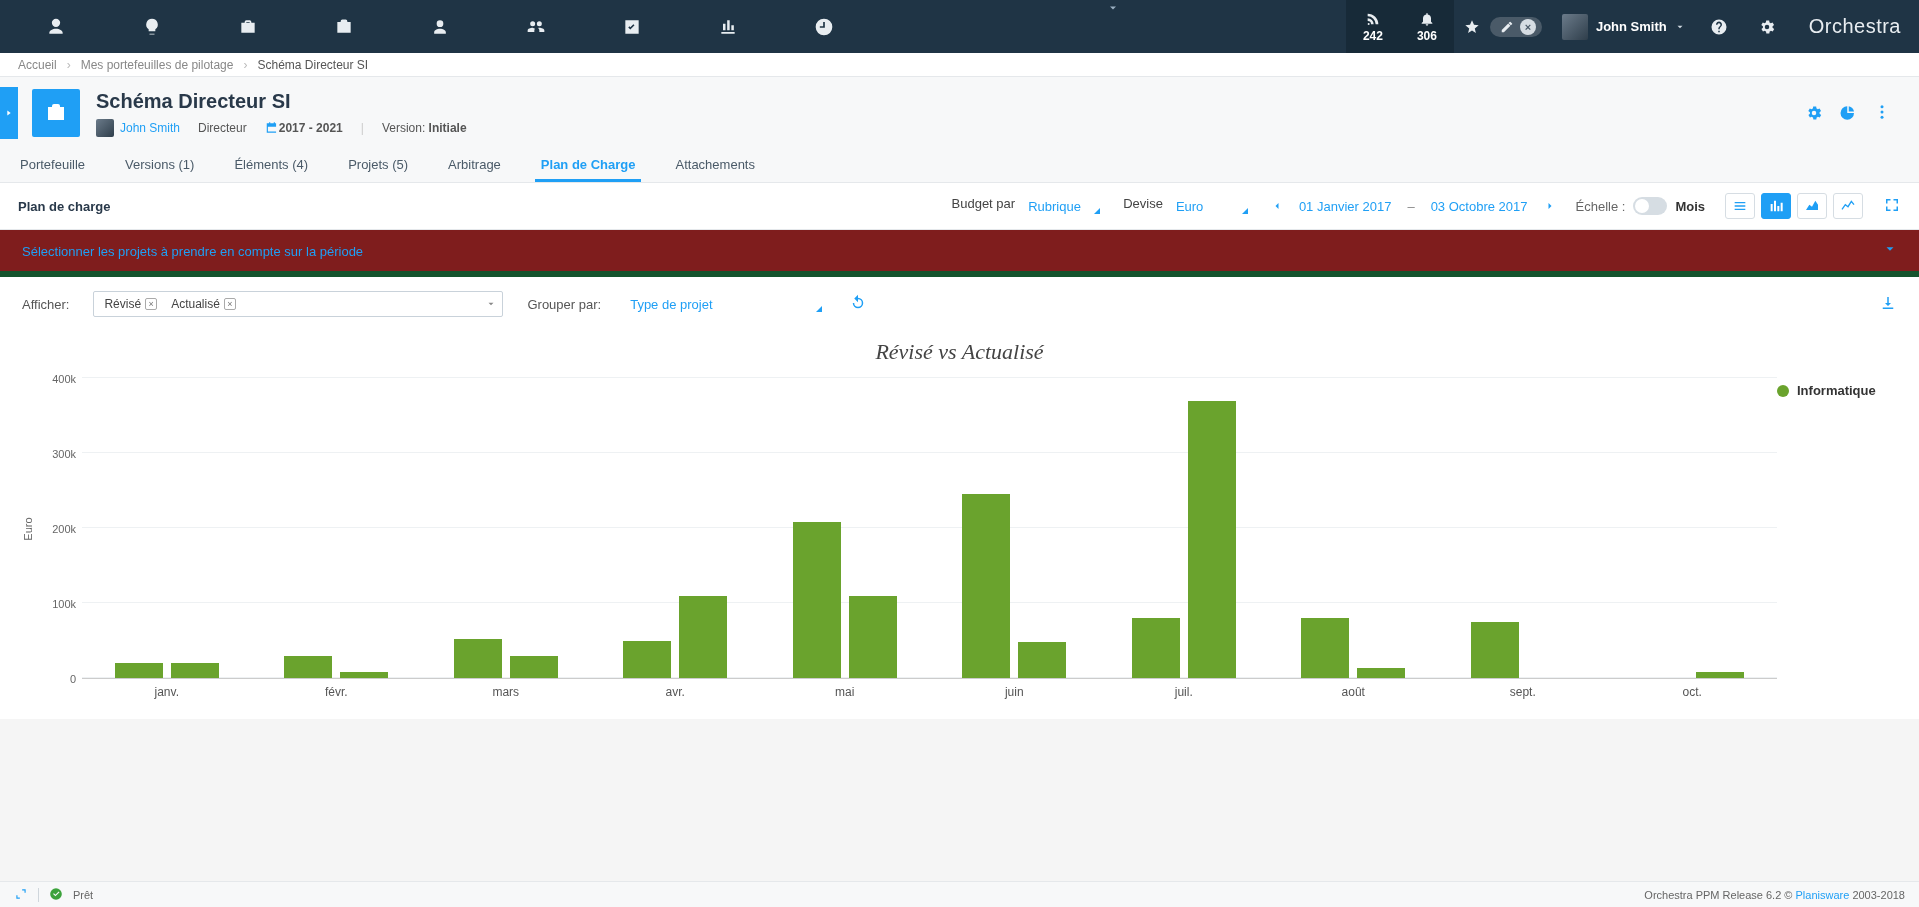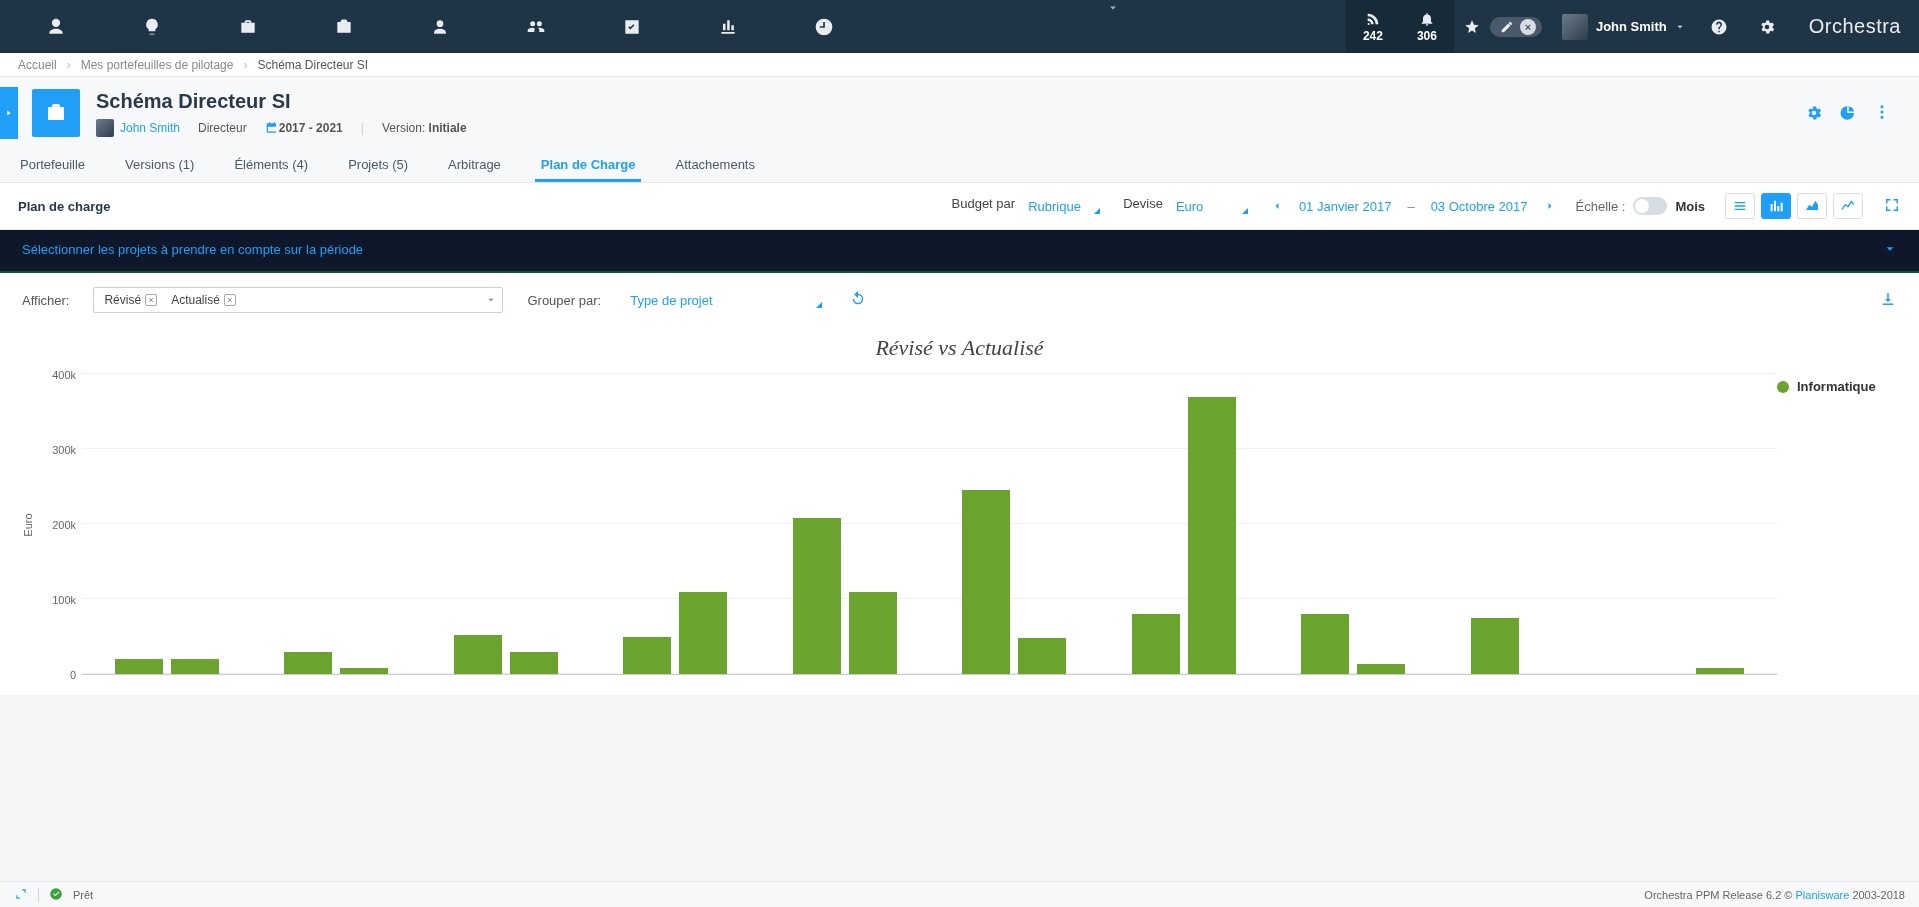--- a/index.html
+++ b/index.html
@@ -74,21 +74,21 @@
 .switch::after { content: ""; position: absolute; left: 2px; top: 2px; width: 14px; height: 14px; background: #fff; border-radius: 50%; }
 .view-btns { display: flex; gap: 6px; }
 .view-btn { width: 30px; height: 26px; border: 1px solid #d6dde3; border-radius: 3px; display: flex; align-items: center; justify-content: center; background: #fff; cursor: pointer; }
 .view-btn svg { width: 16px; height: 16px; fill: #1f9ff5; }
 .view-btn.active { background: #1f9ff5; border-color: #1f9ff5; }
 .view-btn.active svg { fill: #fff; }
 .expand-btn { cursor: pointer; }
 .expand-btn svg { width: 18px; height: 18px; fill: #1f9ff5; }
 
 
-.filter-bar { background: #0f172a; border-bottom: 2px solid #14532d; padding: 12px 22px; display: flex; align-items: flex-start; }
+.filter-bar { background: #7f1d1d; border-bottom: 6px solid #14532d; padding: 12px 22px; display: flex; align-items: flex-end; }
 .filter-bar .link { color: #1f9ff5; cursor: pointer; flex: 1; }
 .filter-bar .chev svg { width: 14px; height: 14px; fill: #1f9ff5; cursor: pointer; }
 
 
 .controls-row { background: #fff; padding: 14px 22px; display: flex; align-items: center; gap: 24px; }
 .ctrl-label { color: #555; }
 .multiselect { display: inline-flex; align-items: center; gap: 6px; border: 1px solid #c9d2da; border-radius: 2px; padding: 3px 6px; min-width: 410px; position: relative; cursor: pointer; }
 .multiselect .chip { display: inline-flex; align-items: center; gap: 4px; font-size: 12px; color: #444; padding: 2px 4px; }
 .multiselect .chip .rm { width: 12px; height: 12px; border: 1px solid #aaa; border-radius: 2px; display: inline-flex; align-items: center; justify-content: center; font-size: 9px; color: #777; }
 .multiselect .caret { margin-left: auto; }
@@ -438,20 +438,32 @@
           <div class="bar" title="Actualisé: 8000" style="height: 6px; background: rgb(106, 163, 45);"></div>
         </div>
       </div>
     <div class="legend">
       <div class="legend-item">
         <span class="legend-dot"></span>
         <span>Informatique</span>
       </div>
     </div>
   </div>
+  <div class="x-labels" id="xlabels">
+      <div class="x-label" style="width: 169.5px;">janv.</div>
+      <div class="x-label" style="width: 169.5px;">févr.</div>
+      <div class="x-label" style="width: 169.5px;">mars</div>
+      <div class="x-label" style="width: 169.5px;">avr.</div>
+      <div class="x-label" style="width: 169.5px;">mai</div>
+      <div class="x-label" style="width: 169.5px;">juin</div>
+      <div class="x-label" style="width: 169.5px;">juil.</div>
+      <div class="x-label" style="width: 169.5px;">août</div>
+      <div class="x-label" style="width: 169.5px;">sept.</div>
+      <div class="x-label" style="width: 169.5px;">oct.</div>
+    </div>
 </div>
 
 <div class="footer">
   <div class="left">
     <span class="expand-btn"><svg viewBox="0 0 24 24" style="fill:#1f9ff5">
           <path d="M4 14h2v4h4v2H4Zm14-4h2V4h-6v2h4Z"></path>
         </svg></span>
     <span class="divider"></span>
     <span class="status-ok"><svg viewBox="0 0 24 24">
           <path d="M12 2a10 10 0 1 0 10 10A10 10 0 0 0 12 2Zm-1 14-4-4 1.4-1.4L11 13.2l5.6-5.6L18 9Z"></path>

